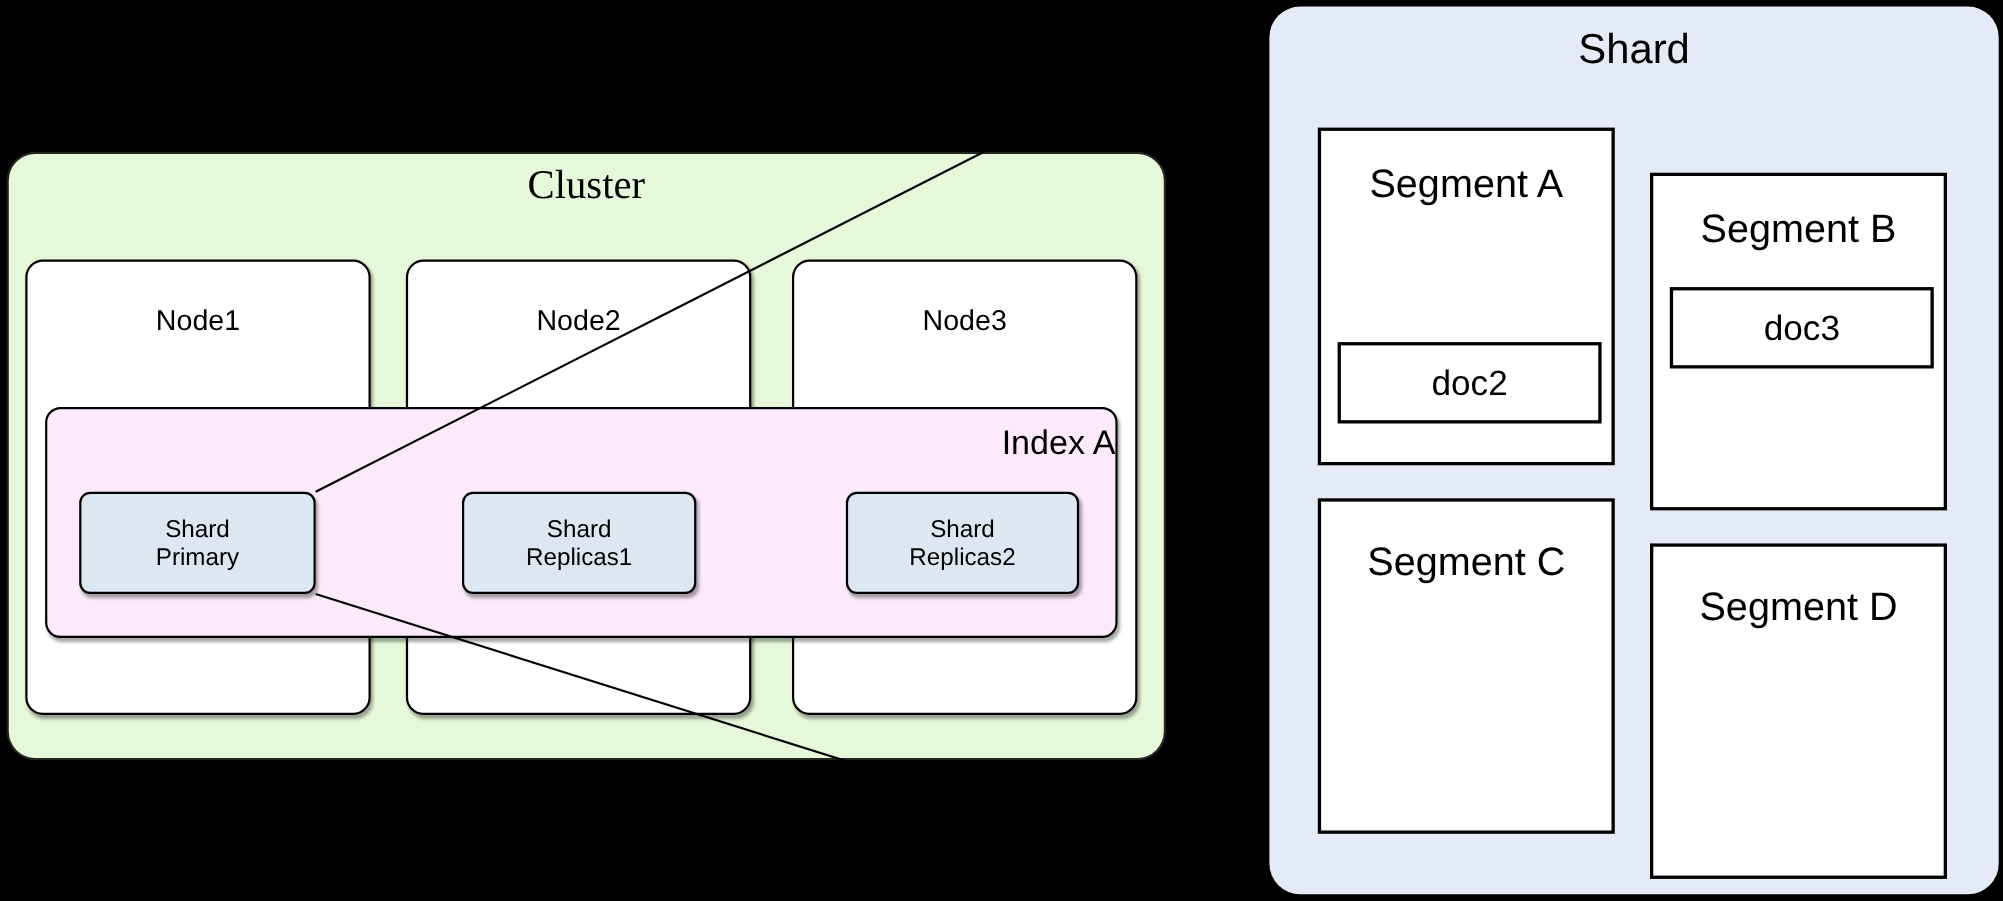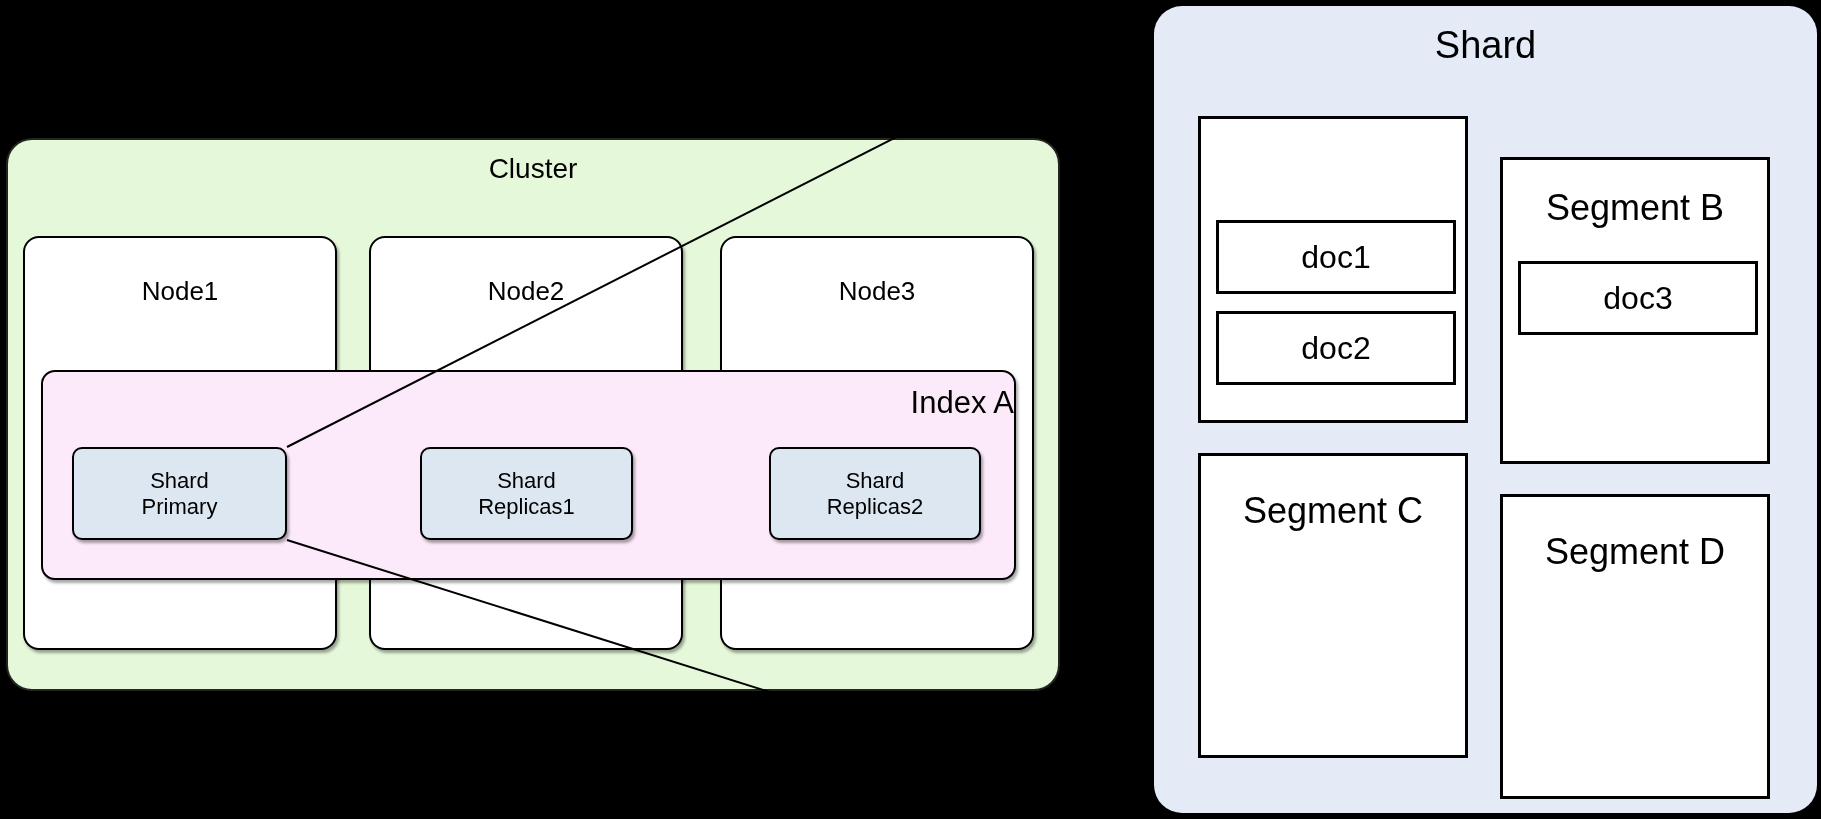--- a/index.html
+++ b/index.html
@@ -27,21 +27,21 @@
   
   .cluster-box {
     left: 6px; top: 138px;
     width: 1054px; height: 553px;
     background: #e6f8da;
     border: 2px solid rgba(0,0,0,0.85);
     border-radius: 26px;
     box-sizing: border-box;
     z-index: 1;
   }
-  .cluster-title { top: 11px; font-size: 28px; line-height: 36px; }
+  .cluster-title { top: 11px; font-size: 37px; line-height: 36px; font-family: Liberation Serif, serif; }
 
   .node-box {
     top: 236px;
     width: 314px; height: 414px;
     background: #ffffff;
     border: 2.5px solid #000;
     border-radius: 16px;
     box-sizing: border-box;
     box-shadow: 2px 3px 3px rgba(0,0,0,0.35);
     z-index: 2;
@@ -176,23 +176,21 @@
 
   <svg id="zoom-lines" viewBox="0 0 1821 819" xmlns="http://www.w3.org/2000/svg">
     <line x1="287" y1="447" x2="1154" y2="6" stroke="#000" stroke-width="2"></line>
     <line x1="287" y1="540" x2="1154" y2="813" stroke="#000" stroke-width="2"></line>
   </svg>
 
   <div class="abs shard-panel">
     <div class="label-row shard-panel-title">Shard</div>
 
     <div class="segment-box seg-row1 seg-col1">
-      <div class="doc-box doc-1">
-        <div class="doc-label">doc1</div>
-      </div>
+      <div class="label-row segment-title">Segment A</div>
       <div class="doc-box doc-2">
         <div class="doc-label">doc2</div>
       </div>
     </div>
 
     <div class="segment-box seg-row1 seg-col2">
       <div class="label-row segment-title">Segment B</div>
       <div class="doc-box doc-1">
         <div class="doc-label">doc3</div>
       </div>

